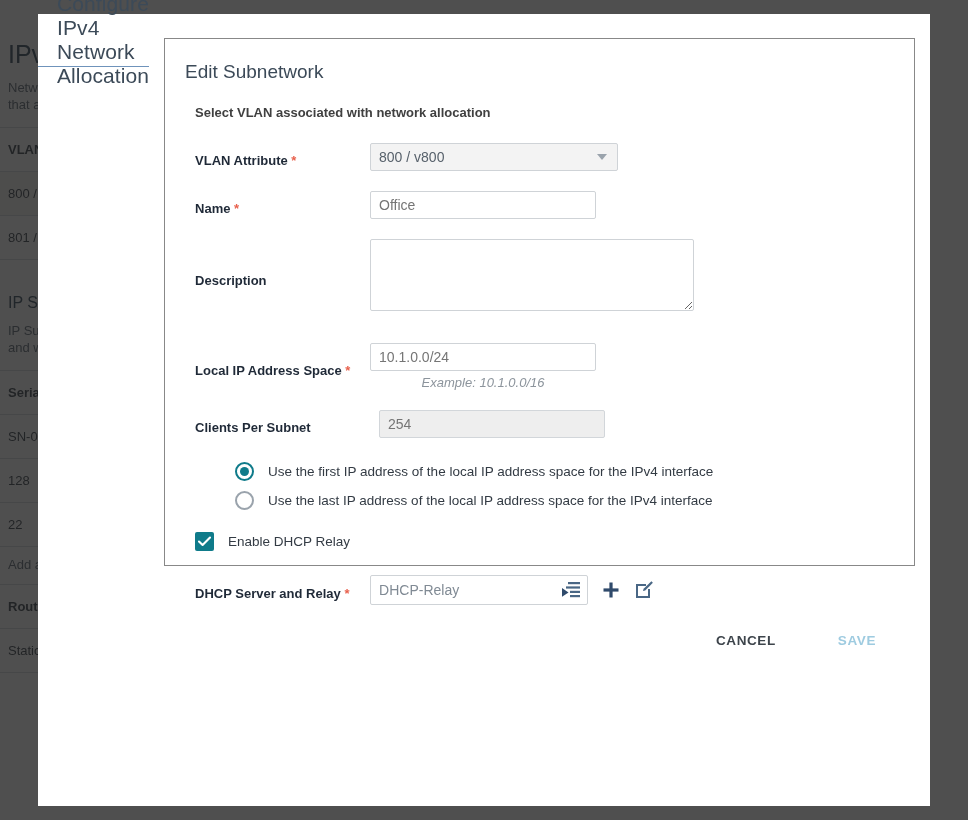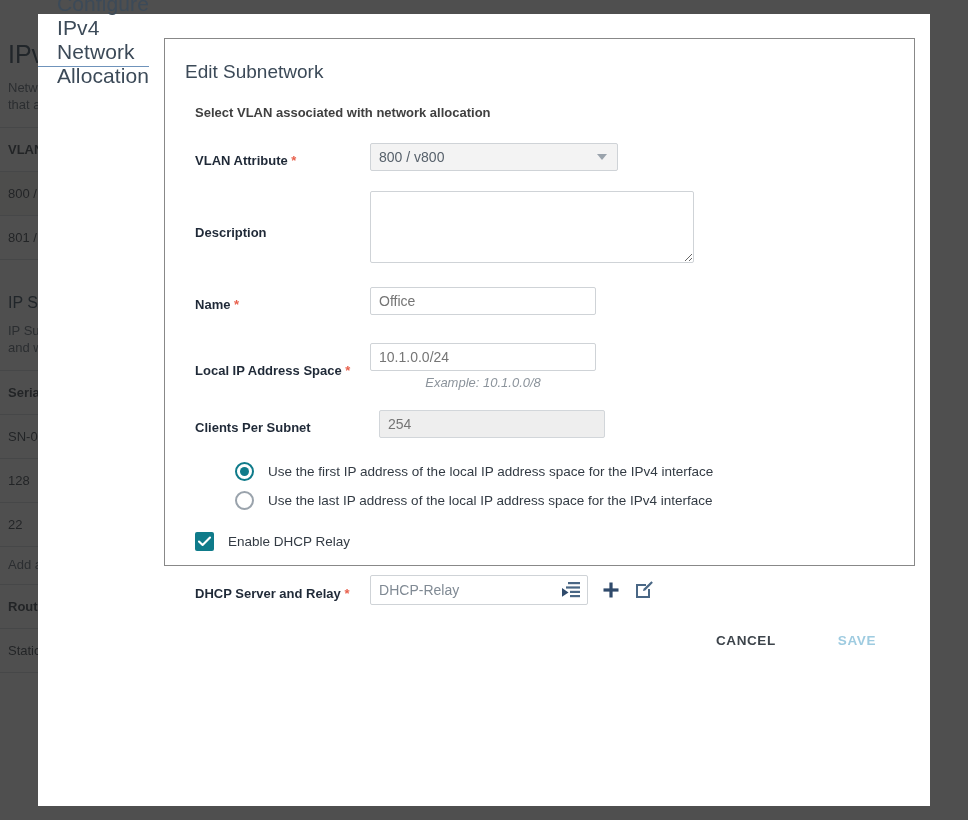--- a/index.html
+++ b/index.html
@@ -404,45 +404,45 @@
           <div class="fctl">
             <div class="select-box">
               <span>800 / v800</span>
               <span class="caret"></span>
             </div>
           </div>
         </div>
 
         <div class="frow">
           <div class="flabel">
+            <span>Name</span>
+            <span class="req">*</span>
+          </div>
+          <div class="fctl">
+            <input class="inp" type="text" placeholder="Office" style="">
+          </div>
+        </div>
+
+        <div class="frow">
+          <div class="flabel">
             <span>Description</span>
           </div>
           <div class="fctl">
             <textarea class="ta" placeholder="" style=""></textarea>
-          </div>
-        </div>
-
-        <div class="frow">
-          <div class="flabel">
-            <span>Name</span>
-            <span class="req">*</span>
-          </div>
-          <div class="fctl">
-            <input class="inp" type="text" placeholder="Office" style="">
           </div>
         </div>
 
         <div class="frow" style="margin-top:28px;">
           <div class="flabel">
             <span>Local IP Address Space</span>
             <span class="req">*</span>
           </div>
           <div class="fctl">
             <input class="inp" type="text" placeholder="10.1.0.0/24" style="">
-            <div class="hint">Example: 10.1.0.0/8</div>
+            <div class="hint">Example: 10.1.0.0/16</div>
           </div>
         </div>
 
         <div class="frow" style="margin-top:14px;">
           <div class="flabel">
             <span>Clients Per Subnet</span>
           </div>
           <div class="fctl">
             <input class="inp disabled" type="text" disabled="" placeholder="254" style="">
           </div>

